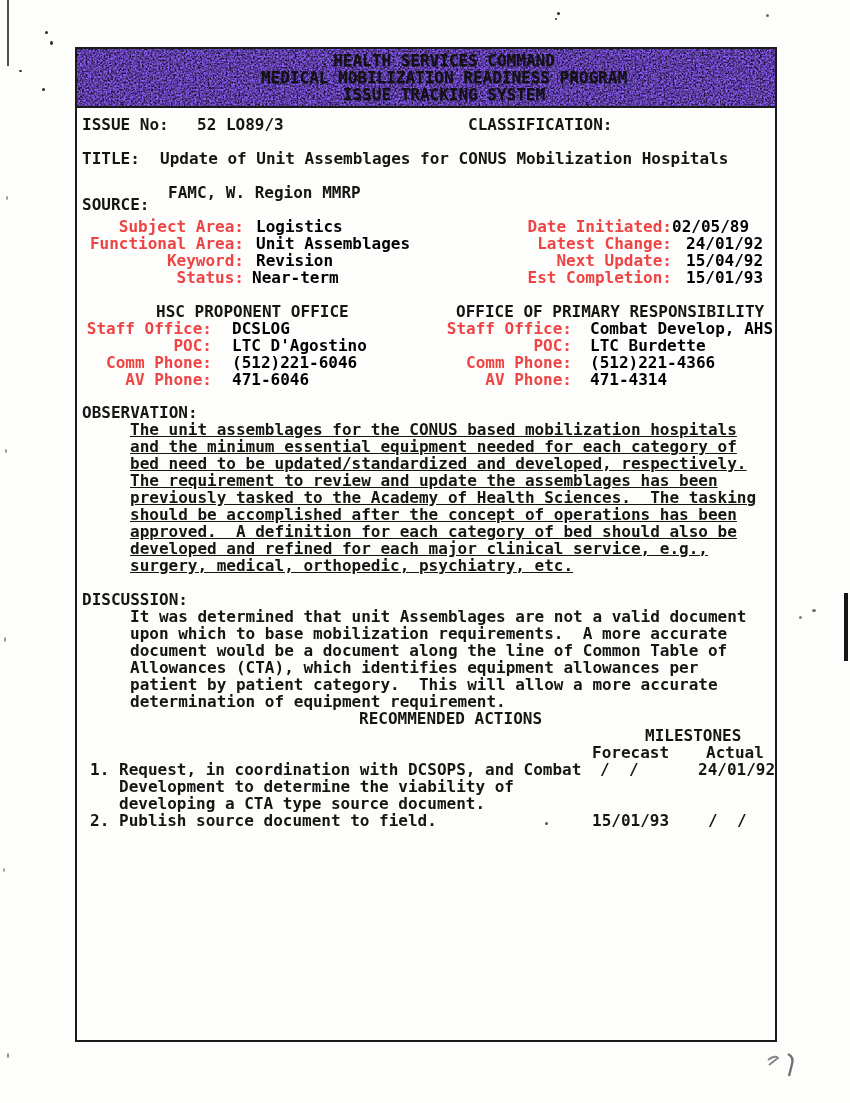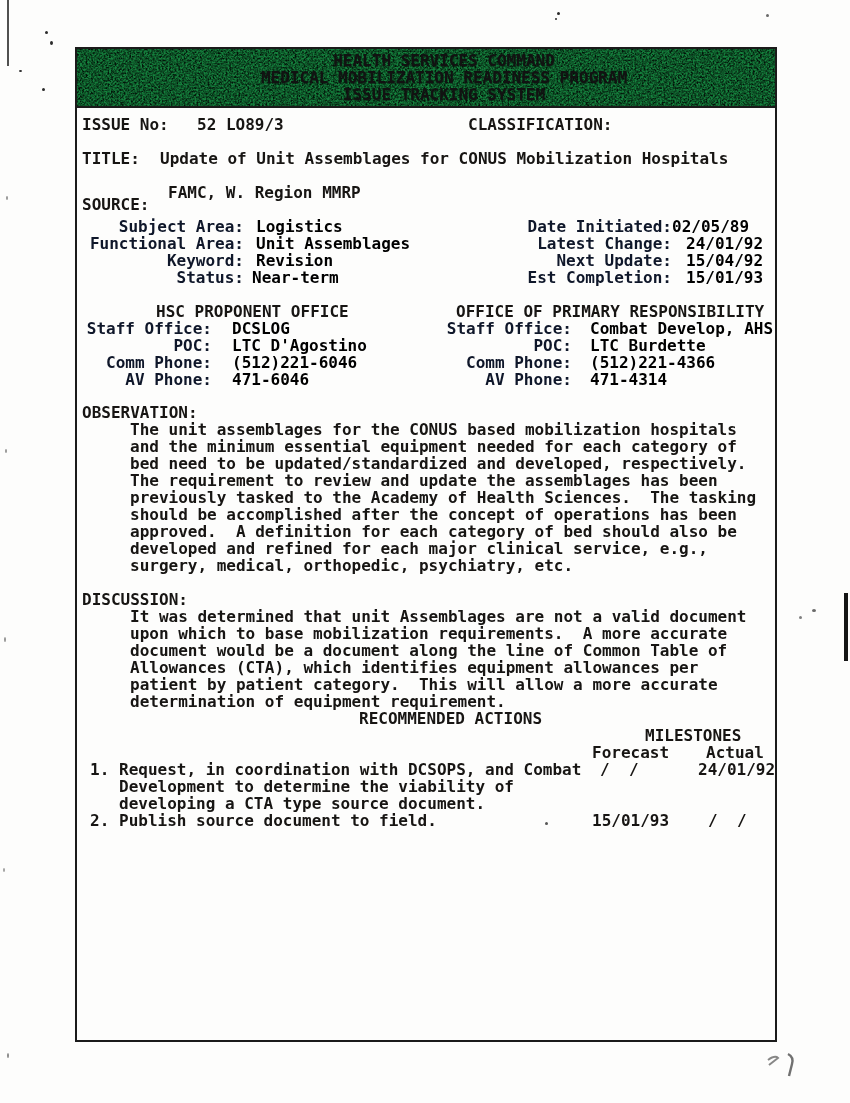--- a/index.html
+++ b/index.html
@@ -5,34 +5,34 @@
   html,body{margin:0;padding:0;}
   body{width:850px;height:1103px;background:#fdfdfc;position:relative;overflow:hidden;
        font-family:"DejaVu Sans Mono",monospace;}
   .page{position:absolute;inset:0;}
   
   .t{position:absolute;font:bold 16px/17px "DejaVu Sans Mono",monospace;color:#171513;
      white-space:pre;letter-spacing:0;}
   .para{white-space:pre;}
   
   .hdr-box{position:absolute;left:75px;top:47px;width:698px;height:57px;
-           border:2px solid #1b1b1b;background:#15803d;overflow:hidden;}
+           border:2px solid #1b1b1b;background:#8b5cf6;overflow:hidden;}
   .hdr-noise{position:absolute;left:0;top:0;}
   .hdr-text{position:absolute;left:0;top:3px;width:100%;text-align:center;padding-left:36px;
             box-sizing:border-box;}
   .hdr-text div{font:bold 16px/17px "DejaVu Sans Mono",monospace;color:#121212;
                 text-shadow:0.5px 0.5px 0 rgba(10,10,10,.45);}
   
   .body-box{position:absolute;left:75px;top:106px;width:698px;height:932px;
             border:2px solid #1b1b1b;background:transparent;}
   
   .lv{position:absolute;}
   .lv .row{display:flex;height:17px;}
   .lv .lbl{display:inline-block;text-align:right;font:bold 16px/17px "DejaVu Sans Mono",monospace;
-           color:#0f172a;white-space:pre;}
+           color:#ef4444;white-space:pre;}
   .lv .val{display:inline-block;text-align:left;font:bold 16px/17px "DejaVu Sans Mono",monospace;
            color:#000000;white-space:pre;}
   .speck{position:absolute;background:#2b2b2b;border-radius:50%;}
   .edge-line{position:absolute;background:#151515;}
 </style>
 </head>
 <body>
 
 <div class="page">
 
@@ -136,21 +136,21 @@
         <span class="lbl" style="width:128px">Comm Phone:</span>
         <span class="val" style="margin-left:18px">(512)221-4366</span>
       </div>
     <div class="row">
         <span class="lbl" style="width:128px">AV Phone:</span>
         <span class="val" style="margin-left:18px">471-4314</span>
       </div>
   </div>
 
   <div class="t" style="left:82px;top:404px;">OBSERVATION:</div>
-  <div class="t para" style="left:130px;top:421px;">The unit assemblages for the CONUS based mobilization hospitals
+  <div class="t para" style="left:130px;top:421px;text-decoration:underline;">The unit assemblages for the CONUS based mobilization hospitals
 and the minimum essential equipment needed for each category of
 bed need to be updated/standardized and developed, respectively.
 The requirement to review and update the assemblages has been
 previously tasked to the Academy of Health Sciences.  The tasking
 should be accomplished after the concept of operations has been
 approved.  A definition for each category of bed should also be
 developed and refined for each major clinical service, e.g.,
 surgery, medical, orthopedic, psychiatry, etc.</div>
 
   <div class="t" style="left:82px;top:591px;">DISCUSSION:</div>

